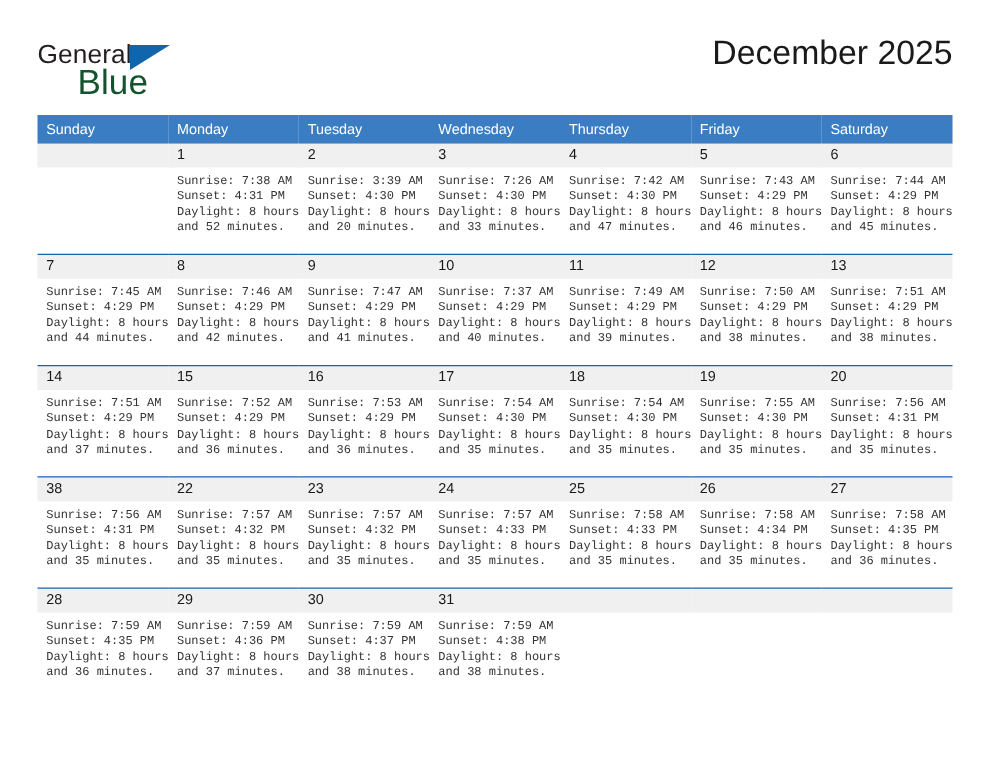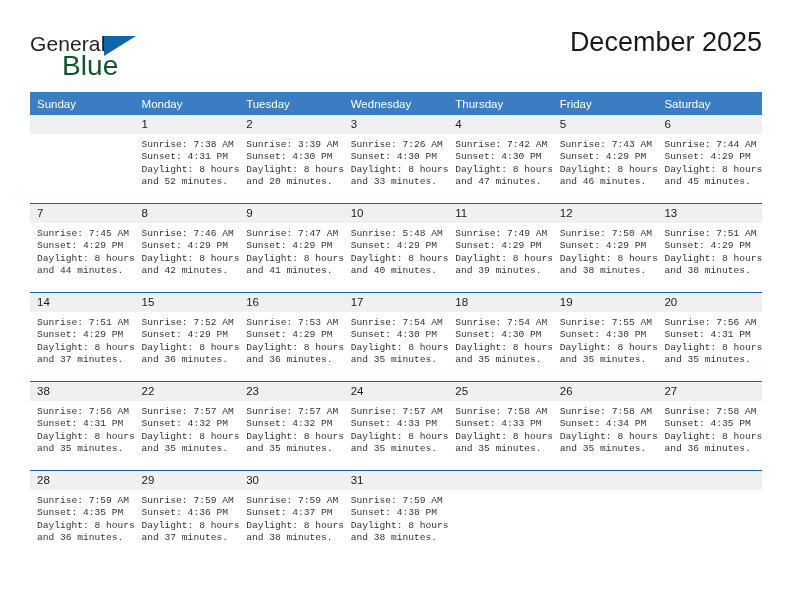--- a/index.html
+++ b/index.html
@@ -285,21 +285,21 @@
                   <div>Sunset: 4:29 PM</div>
                   <div>Daylight: 8 hours</div>
                   <div>and 41 minutes.</div>
                 </div>
               </div>
             </td>
             <td>
               <div class="cell-inner">
                 <div class="cell-date">10</div>
                 <div class="cell-body">
-                  <div>Sunrise: 5:48 AM</div>
+                  <div>Sunrise: 7:37 AM</div>
                   <div>Sunset: 4:29 PM</div>
                   <div>Daylight: 8 hours</div>
                   <div>and 40 minutes.</div>
                 </div>
               </div>
             </td>
             <td>
               <div class="cell-inner">
                 <div class="cell-date">11</div>
                 <div class="cell-body">

